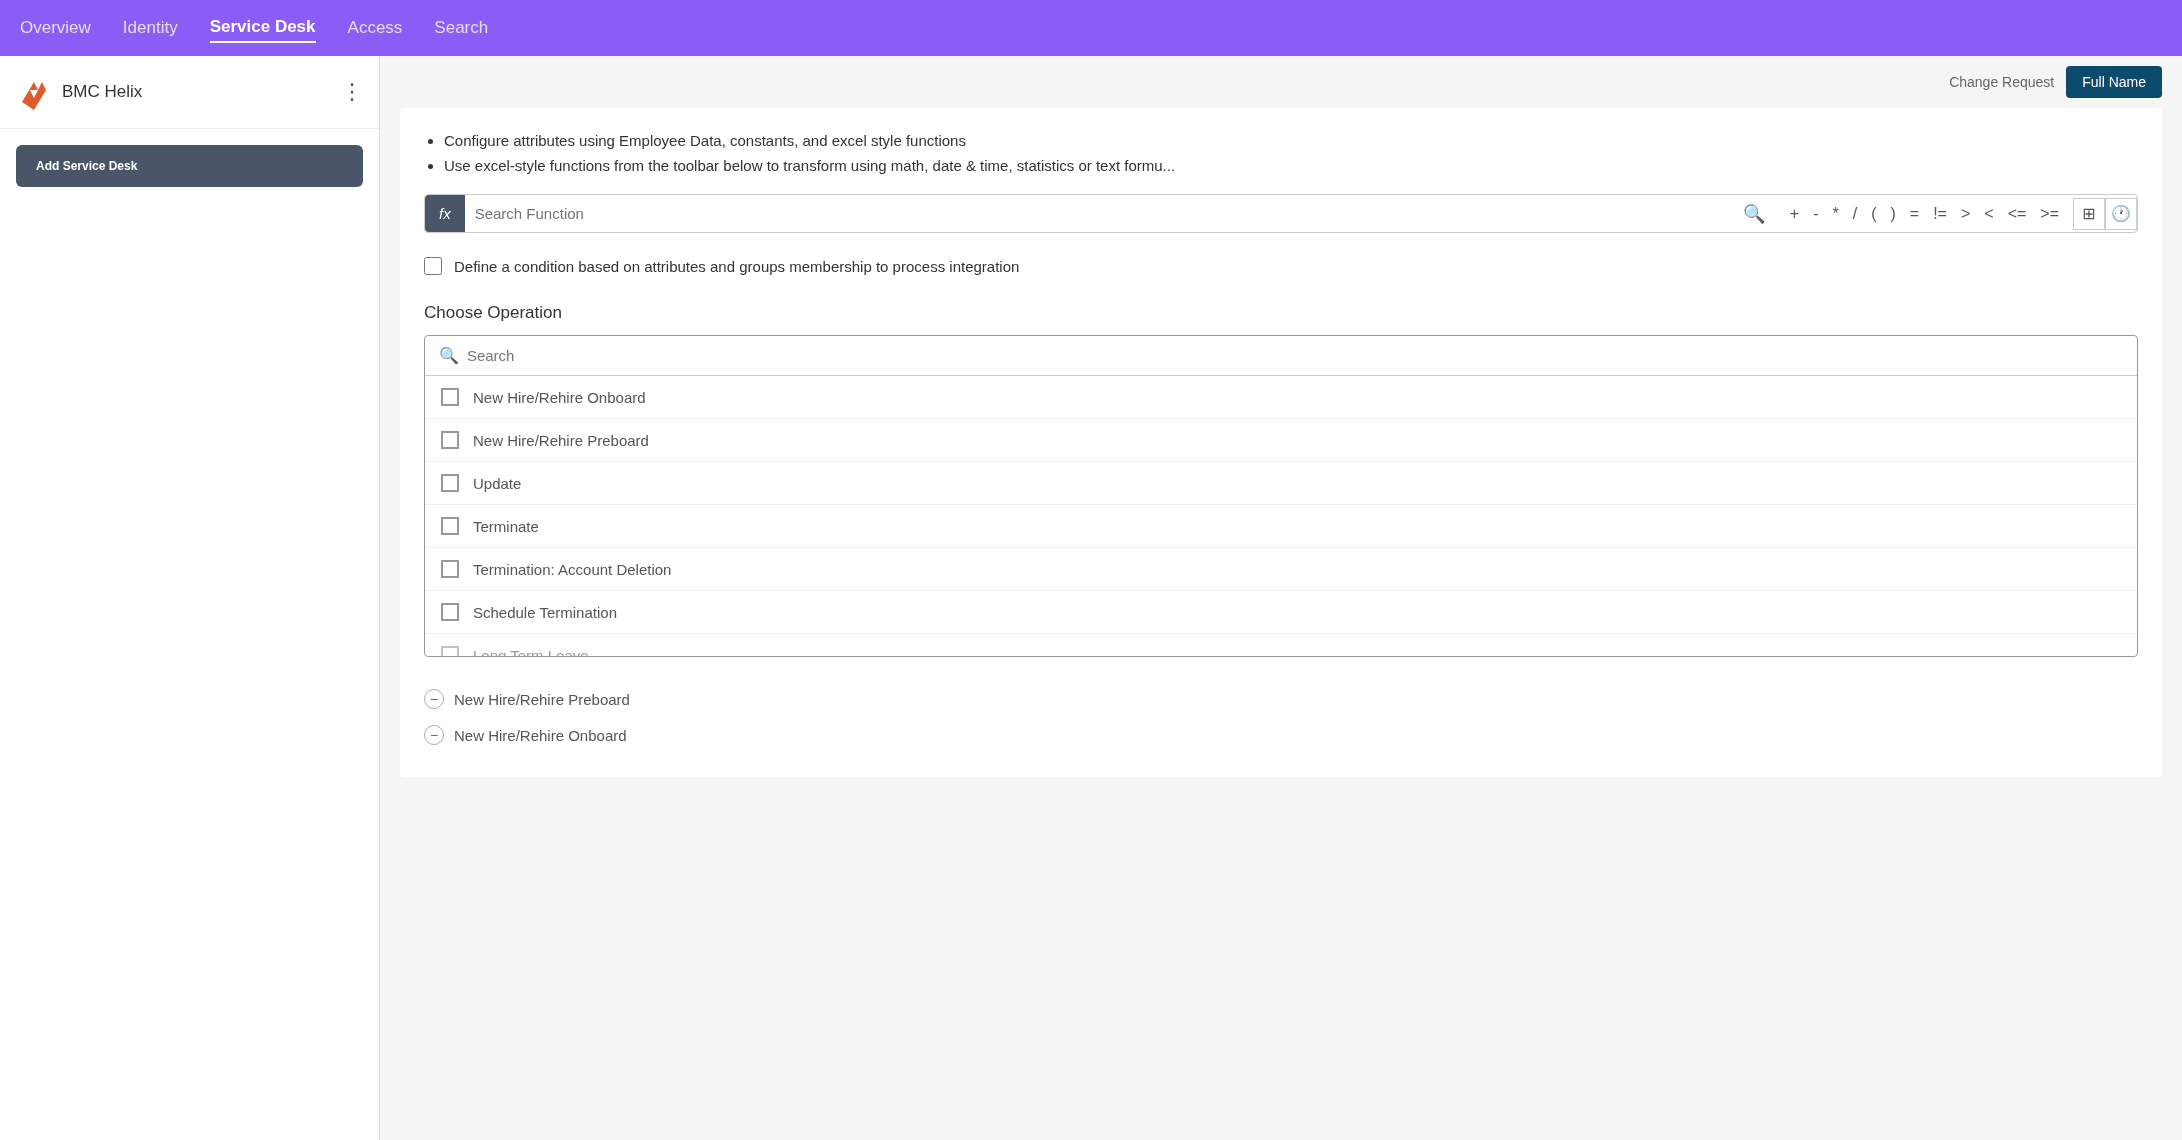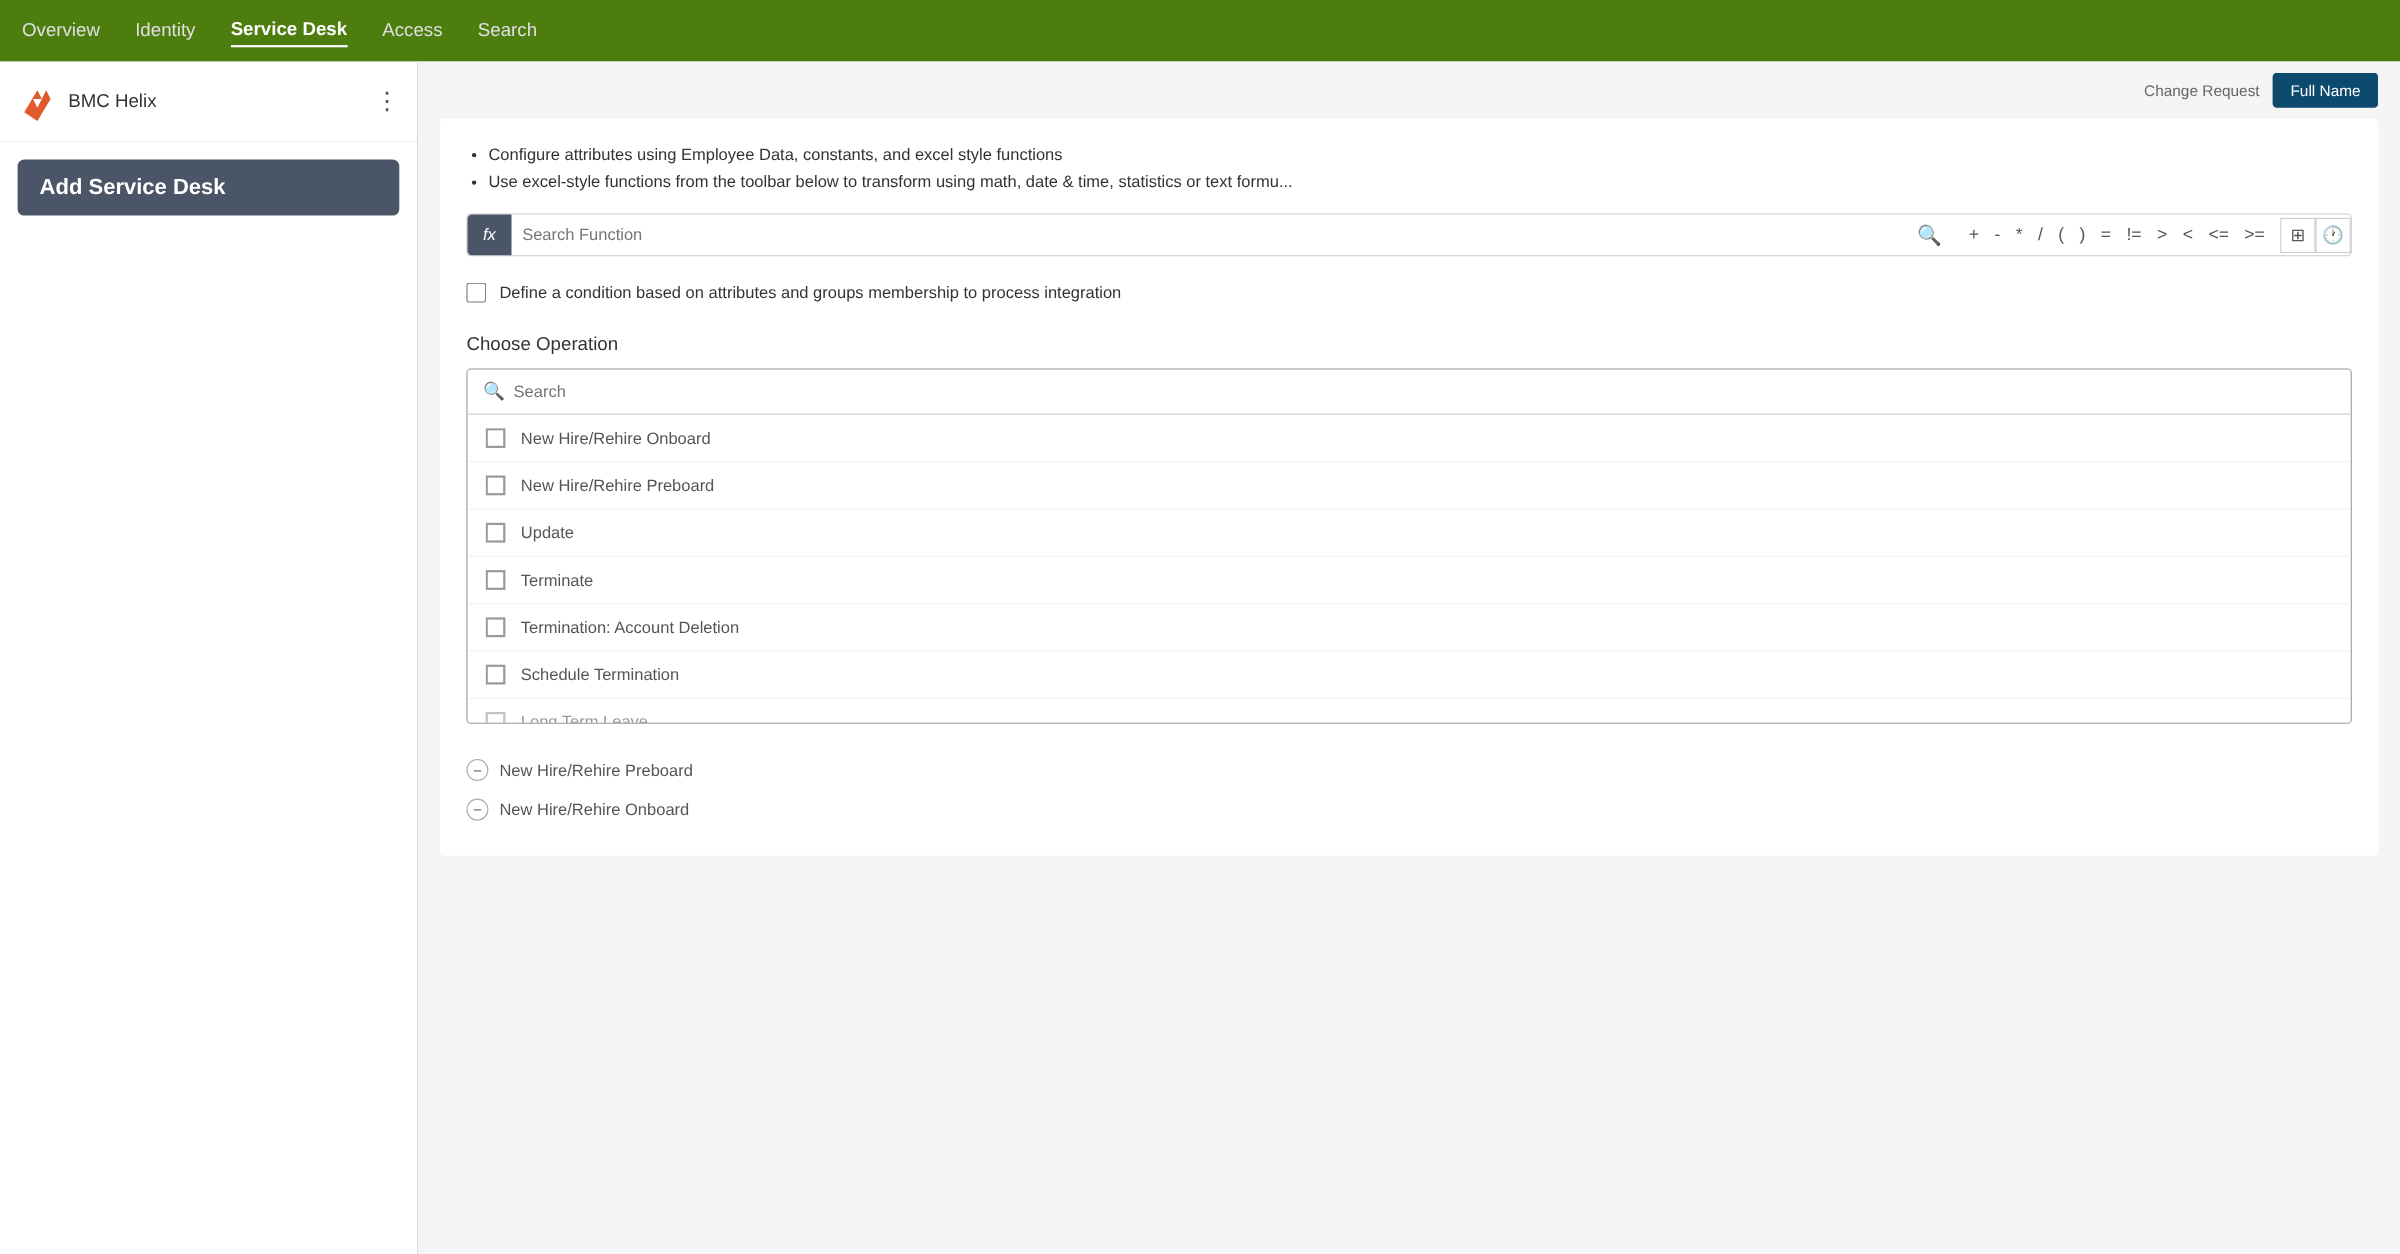--- a/index.html
+++ b/index.html
@@ -1,20 +1,20 @@
 <!DOCTYPE html>
 <html><head>
   <meta charset="utf-8">
   <style>
     * { box-sizing: border-box; margin: 0; padding: 0; }
     body { font-family: -apple-system, BlinkMacSystemFont, 'Segoe UI', Arial, sans-serif; background: #f0f0f0; }
 
     
     .top-nav {
-      background: #4d7c0f;
+      background: #8b5cf6;
       height: 56px;
       display: flex;
       align-items: center;
       padding: 0 20px;
       gap: 32px;
     }
     .nav-item {
       color: #e0e0e0;
       font-size: 17px;
       cursor: pointer;
@@ -67,21 +67,21 @@
       color: #555;
       cursor: pointer;
     }
     .add-btn {
       margin: 16px;
       background: #4a5568;
       color: white;
       border: none;
       border-radius: 6px;
       padding: 14px 20px;
-      font-size: 20px;
+      font-size: 12px;
       font-weight: 600;
       cursor: pointer;
       width: calc(100% - 32px);
       text-align: left;
     }
 
     
     .main-content {
       flex: 1;
       background: #f5f5f5;

